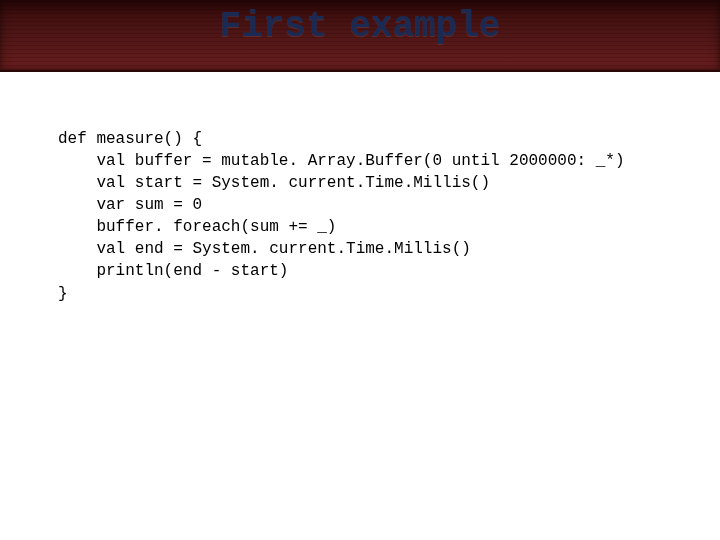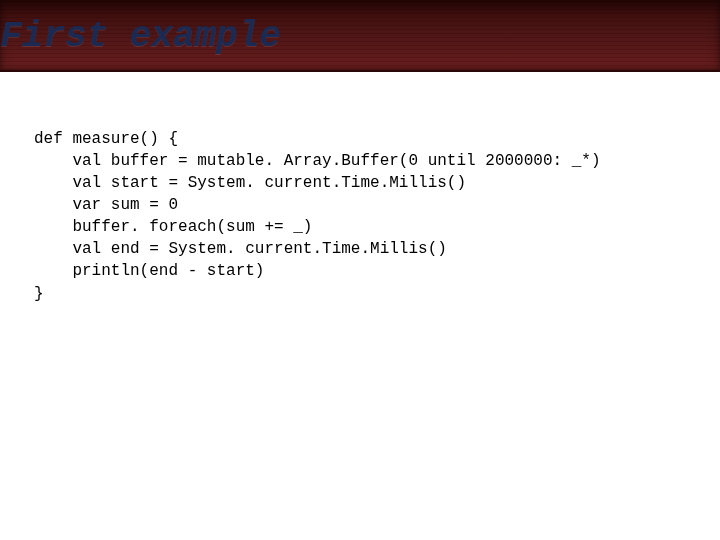--- a/index.html
+++ b/index.html
@@ -35,32 +35,32 @@
       0deg,
       rgba(0,0,0,0.15) 0px,
       rgba(0,0,0,0.15) 1px,
       transparent 1px,
       transparent 4px
     );
     pointer-events: none;
   }
   .title-text {
     position: relative;
+    text-align: center;
     color: #1a2a52;
     font-family: "Courier New", Courier, monospace;
     font-weight: bold;
     font-size: 36px;
-    padding-top: 16px;
+    padding-top: 6px;
     letter-spacing: 0px;
     text-shadow: 0 1px 0 rgba(255,255,255,0.1);
-    font-style: italic;
   }
   .code-block {
     position: absolute;
-    left: 34px;
+    left: 58px;
     top: 128px;
     font-family: "Courier New", Courier, monospace;
     font-size: 16px;
     line-height: 1.38;
     color: #000000;
     white-space: pre;
   }
 </style>
 </head>
 <body>

